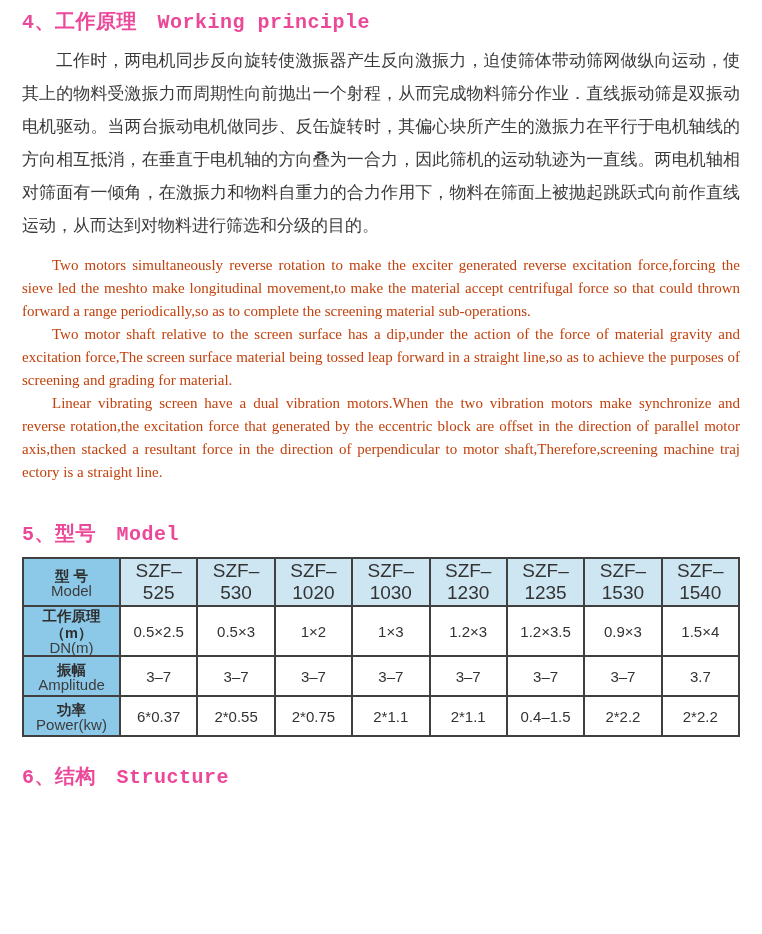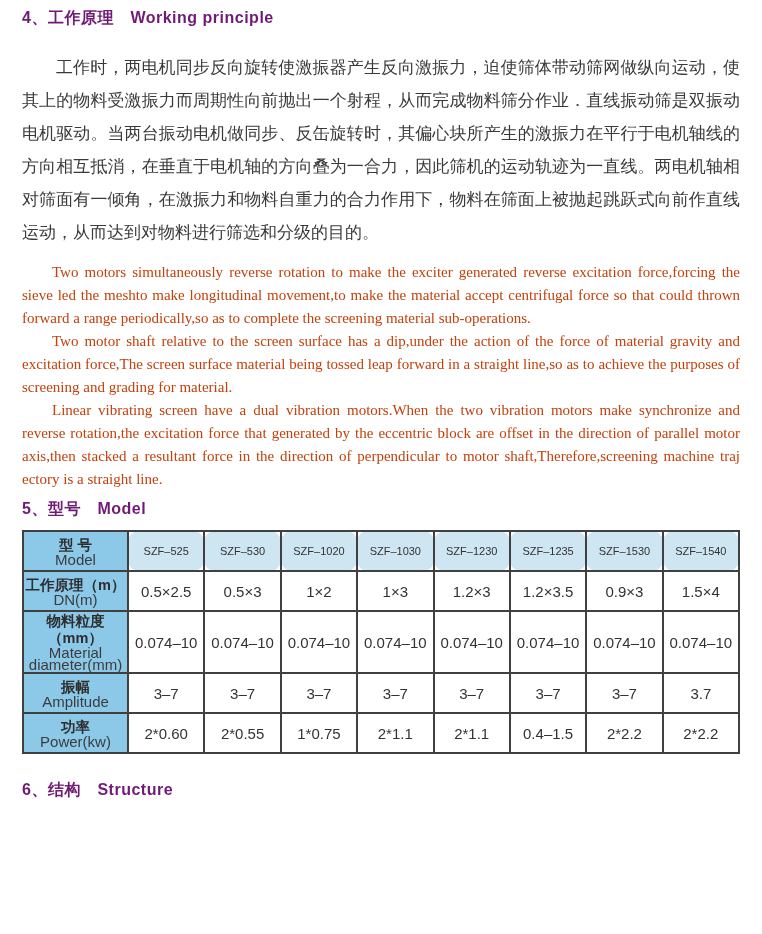--- a/index.html
+++ b/index.html
@@ -5,86 +5,86 @@
   * { box-sizing: border-box; margin: 0; padding: 0; }
   html, body { background: #ffffff; }
   body {
     width: 762px; height: 934px; overflow: hidden;
     font-family: "Liberation Sans", "DejaVu Sans", sans-serif;
     color: #333;
   }
   .page { padding: 6px 22px 0 22px; }
 
   .sec-heading {
-    color: #701a75;
-    font-size: 16px;
+    color: #ec4899;
+    font-size: 20px;
     font-weight: 600;
     letter-spacing: 0.5px;
+    font-family: Liberation Mono, monospace;
   }
   #heading-4 { margin-top: 2px; }
 
   .cn-para {
-    margin-top: 22px;
+    margin-top: 9px;
     font-size: 17px;
     line-height: 33px;
     text-align: justify;
     text-indent: 2em;
     color: #3a3a3a;
   }
 
   .en-block { margin-top: 12px; }
   .en-para {
     font-family: "Liberation Serif", "DejaVu Serif", serif;
     font-size: 15px;
     line-height: 23px;
     text-align: justify;
     text-indent: 30px;
     color: #c2410c;
   }
 
-  #heading-5 { margin-top: 8px; }
+  #heading-5 { margin-top: 36px; }
 
   table.model-table {
     margin-top: 10px;
     width: 718px;
     table-layout: fixed;
     border-collapse: collapse;
   }
   table.model-table th, table.model-table td {
     border: 2px solid #404040;
     height: 40px;
     text-align: center;
     vertical-align: middle;
     padding: 1px 0;
   }
   table.model-table th {
     background: #8cc9e9;
-    width: 105px;
+    width: 97px;
   }
   table.model-table th .cn {
     font-size: 14.5px;
     font-weight: bold;
     color: #2e2e2e;
     line-height: 17px;
   }
   table.model-table th .en {
     font-size: 15px;
     font-weight: normal;
     color: #3c3c3c;
     line-height: 12px;
   }
   table.model-table td {
     background: #ffffff;
     font-size: 15px;
     color: #333;
   }
   table.model-table td.model-cell {
     background: #cee5f2;
-    font-size: 11px;
-    border-radius: 11px;
+    font-size: 19px;
   }
 
   #heading-6 { margin-top: 26px; }
 </style>
 </head>
 <body>
 
 <div class="page">
 
   <h2 id="heading-4" class="sec-heading">4、工作原理　Working principle</h2>
@@ -124,54 +124,40 @@
           <td>0.5×3</td>
           <td>1×2</td>
           <td>1×3</td>
           <td>1.2×3</td>
           <td>1.2×3.5</td>
           <td>0.9×3</td>
           <td>1.5×4</td>
         </tr>
         <tr>
           <th>
-            <div class="cn">物料粒度（mm）</div>
-            <div class="en">Material diameter(mm)</div>
-          </th>
-          <td>0.074–10</td>
-          <td>0.074–10</td>
-          <td>0.074–10</td>
-          <td>0.074–10</td>
-          <td>0.074–10</td>
-          <td>0.074–10</td>
-          <td>0.074–10</td>
-          <td>0.074–10</td>
-        </tr>
-        <tr>
-          <th>
             <div class="cn">振幅</div>
             <div class="en">Amplitude</div>
           </th>
           <td>3–7</td>
           <td>3–7</td>
           <td>3–7</td>
           <td>3–7</td>
           <td>3–7</td>
           <td>3–7</td>
           <td>3–7</td>
           <td>3.7</td>
         </tr>
         <tr>
           <th>
             <div class="cn">功率</div>
             <div class="en">Power(kw)</div>
           </th>
-          <td>2*0.60</td>
+          <td>6*0.37</td>
           <td>2*0.55</td>
-          <td>1*0.75</td>
+          <td>2*0.75</td>
           <td>2*1.1</td>
           <td>2*1.1</td>
           <td>0.4–1.5</td>
           <td>2*2.2</td>
           <td>2*2.2</td>
         </tr>
       </tbody>
   </table>
 
   <h2 id="heading-6" class="sec-heading">6、结构　Structure</h2>

